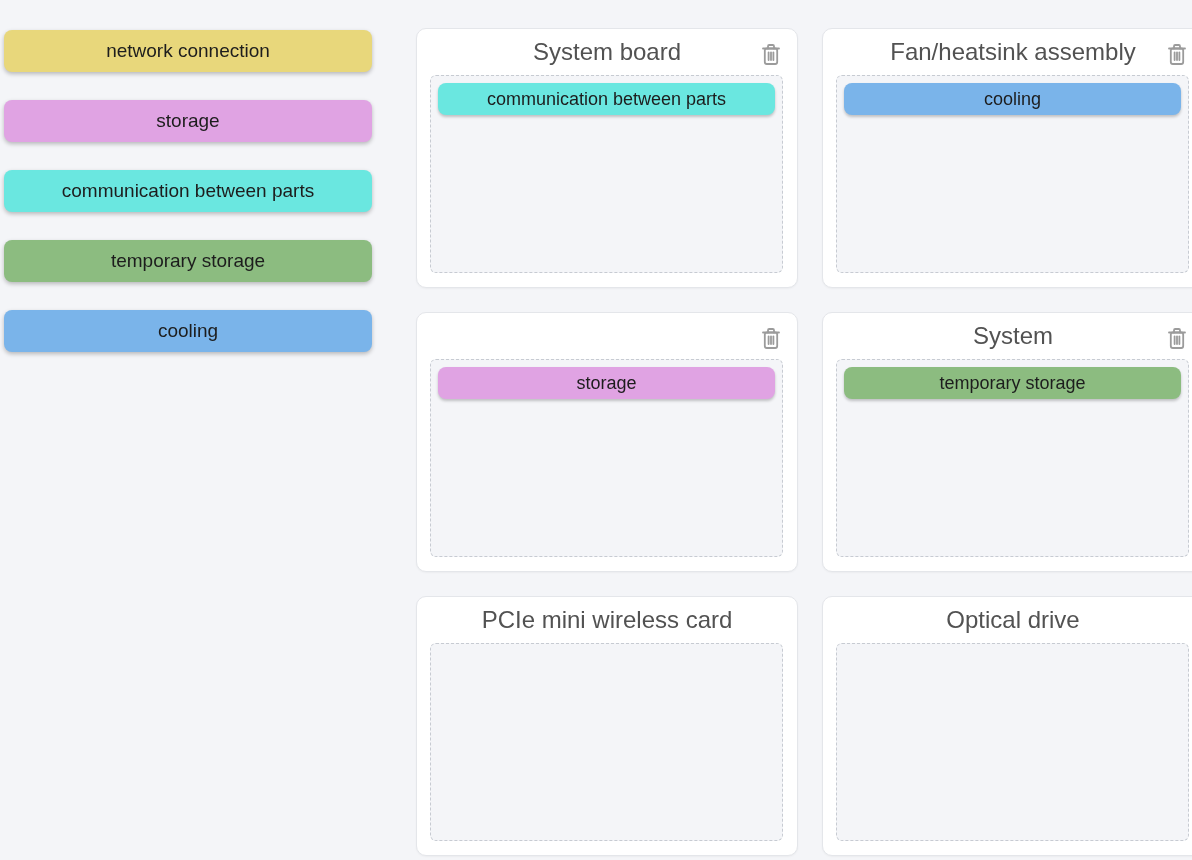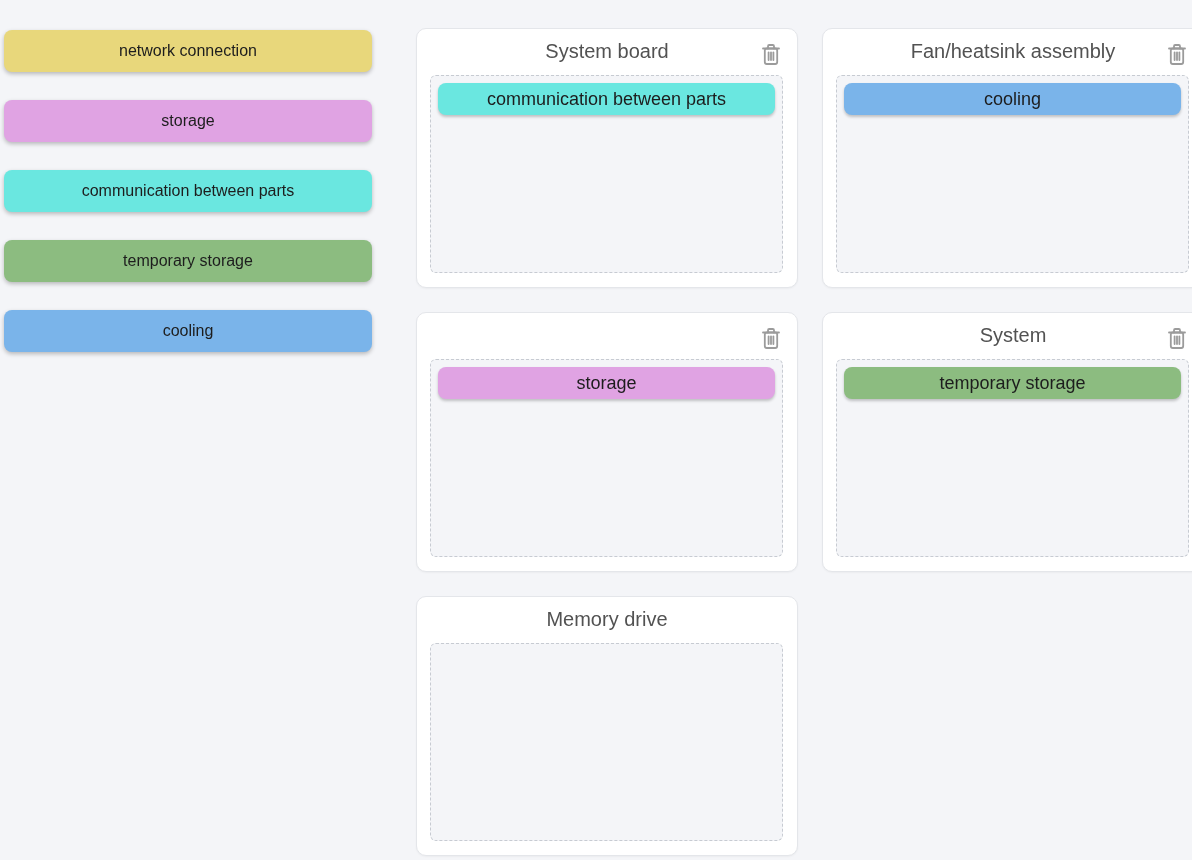--- a/index.html
+++ b/index.html
@@ -30,21 +30,21 @@
     justify-content: center;
     color: #1d1d1d;
     border-radius: 8px;
     cursor: grab;
     white-space: nowrap;
   }
   .tray-chip {
     width: 368px;
     height: 42px;
     margin-bottom: 28px;
-    font-size: 16px;
+    font-size: 19px;
     box-shadow: 0 2px 4px rgba(0,0,0,0.25);
   }
 
   
   .board {
     position: absolute;
     left: 416px;
     top: 28px;
     display: grid;
     grid-template-columns: 382px 382px;
@@ -61,21 +61,21 @@
     box-shadow: 0 1px 2px rgba(0,0,0,0.04);
   }
   .card-header {
     height: 45px;
     display: flex;
     align-items: center;
     justify-content: center;
   }
   .card-title {
     margin: 0;
-    font-size: 20px;
+    font-size: 24px;
     font-weight: 400;
     color: #525252;
   }
   .trash-btn {
     position: absolute;
     top: 12px;
     right: 14px;
     width: 24px;
     height: 26px;
     padding: 0;
@@ -186,22 +186,28 @@
           <path d="M7.6 9.5v7.5"></path>
             <path d="M10 9.5v7.5"></path>
             <path d="M12.4 9.5v7.5"></path>
         </svg>
       </button>
       <div class="dropzone">
         <div class="chip drop-chip" style="background-color: rgb(140, 188, 128);">temporary storage</div>
       </div>
     </section>
 
-
-    <section class="card">
-      <div class="card-header">
-        <h2 class="card-title">Memory drive</h2>
+    <section class="card">
+      <div class="card-header">
+        <h2 class="card-title">PCIe mini wireless card</h2>
+      </div>
+      <div class="dropzone"></div>
+    </section>
+
+    <section class="card">
+      <div class="card-header">
+        <h2 class="card-title">Optical drive</h2>
       </div>
       <div class="dropzone"></div>
     </section>
 
   </div>
 </div>
 
 </body></html>

